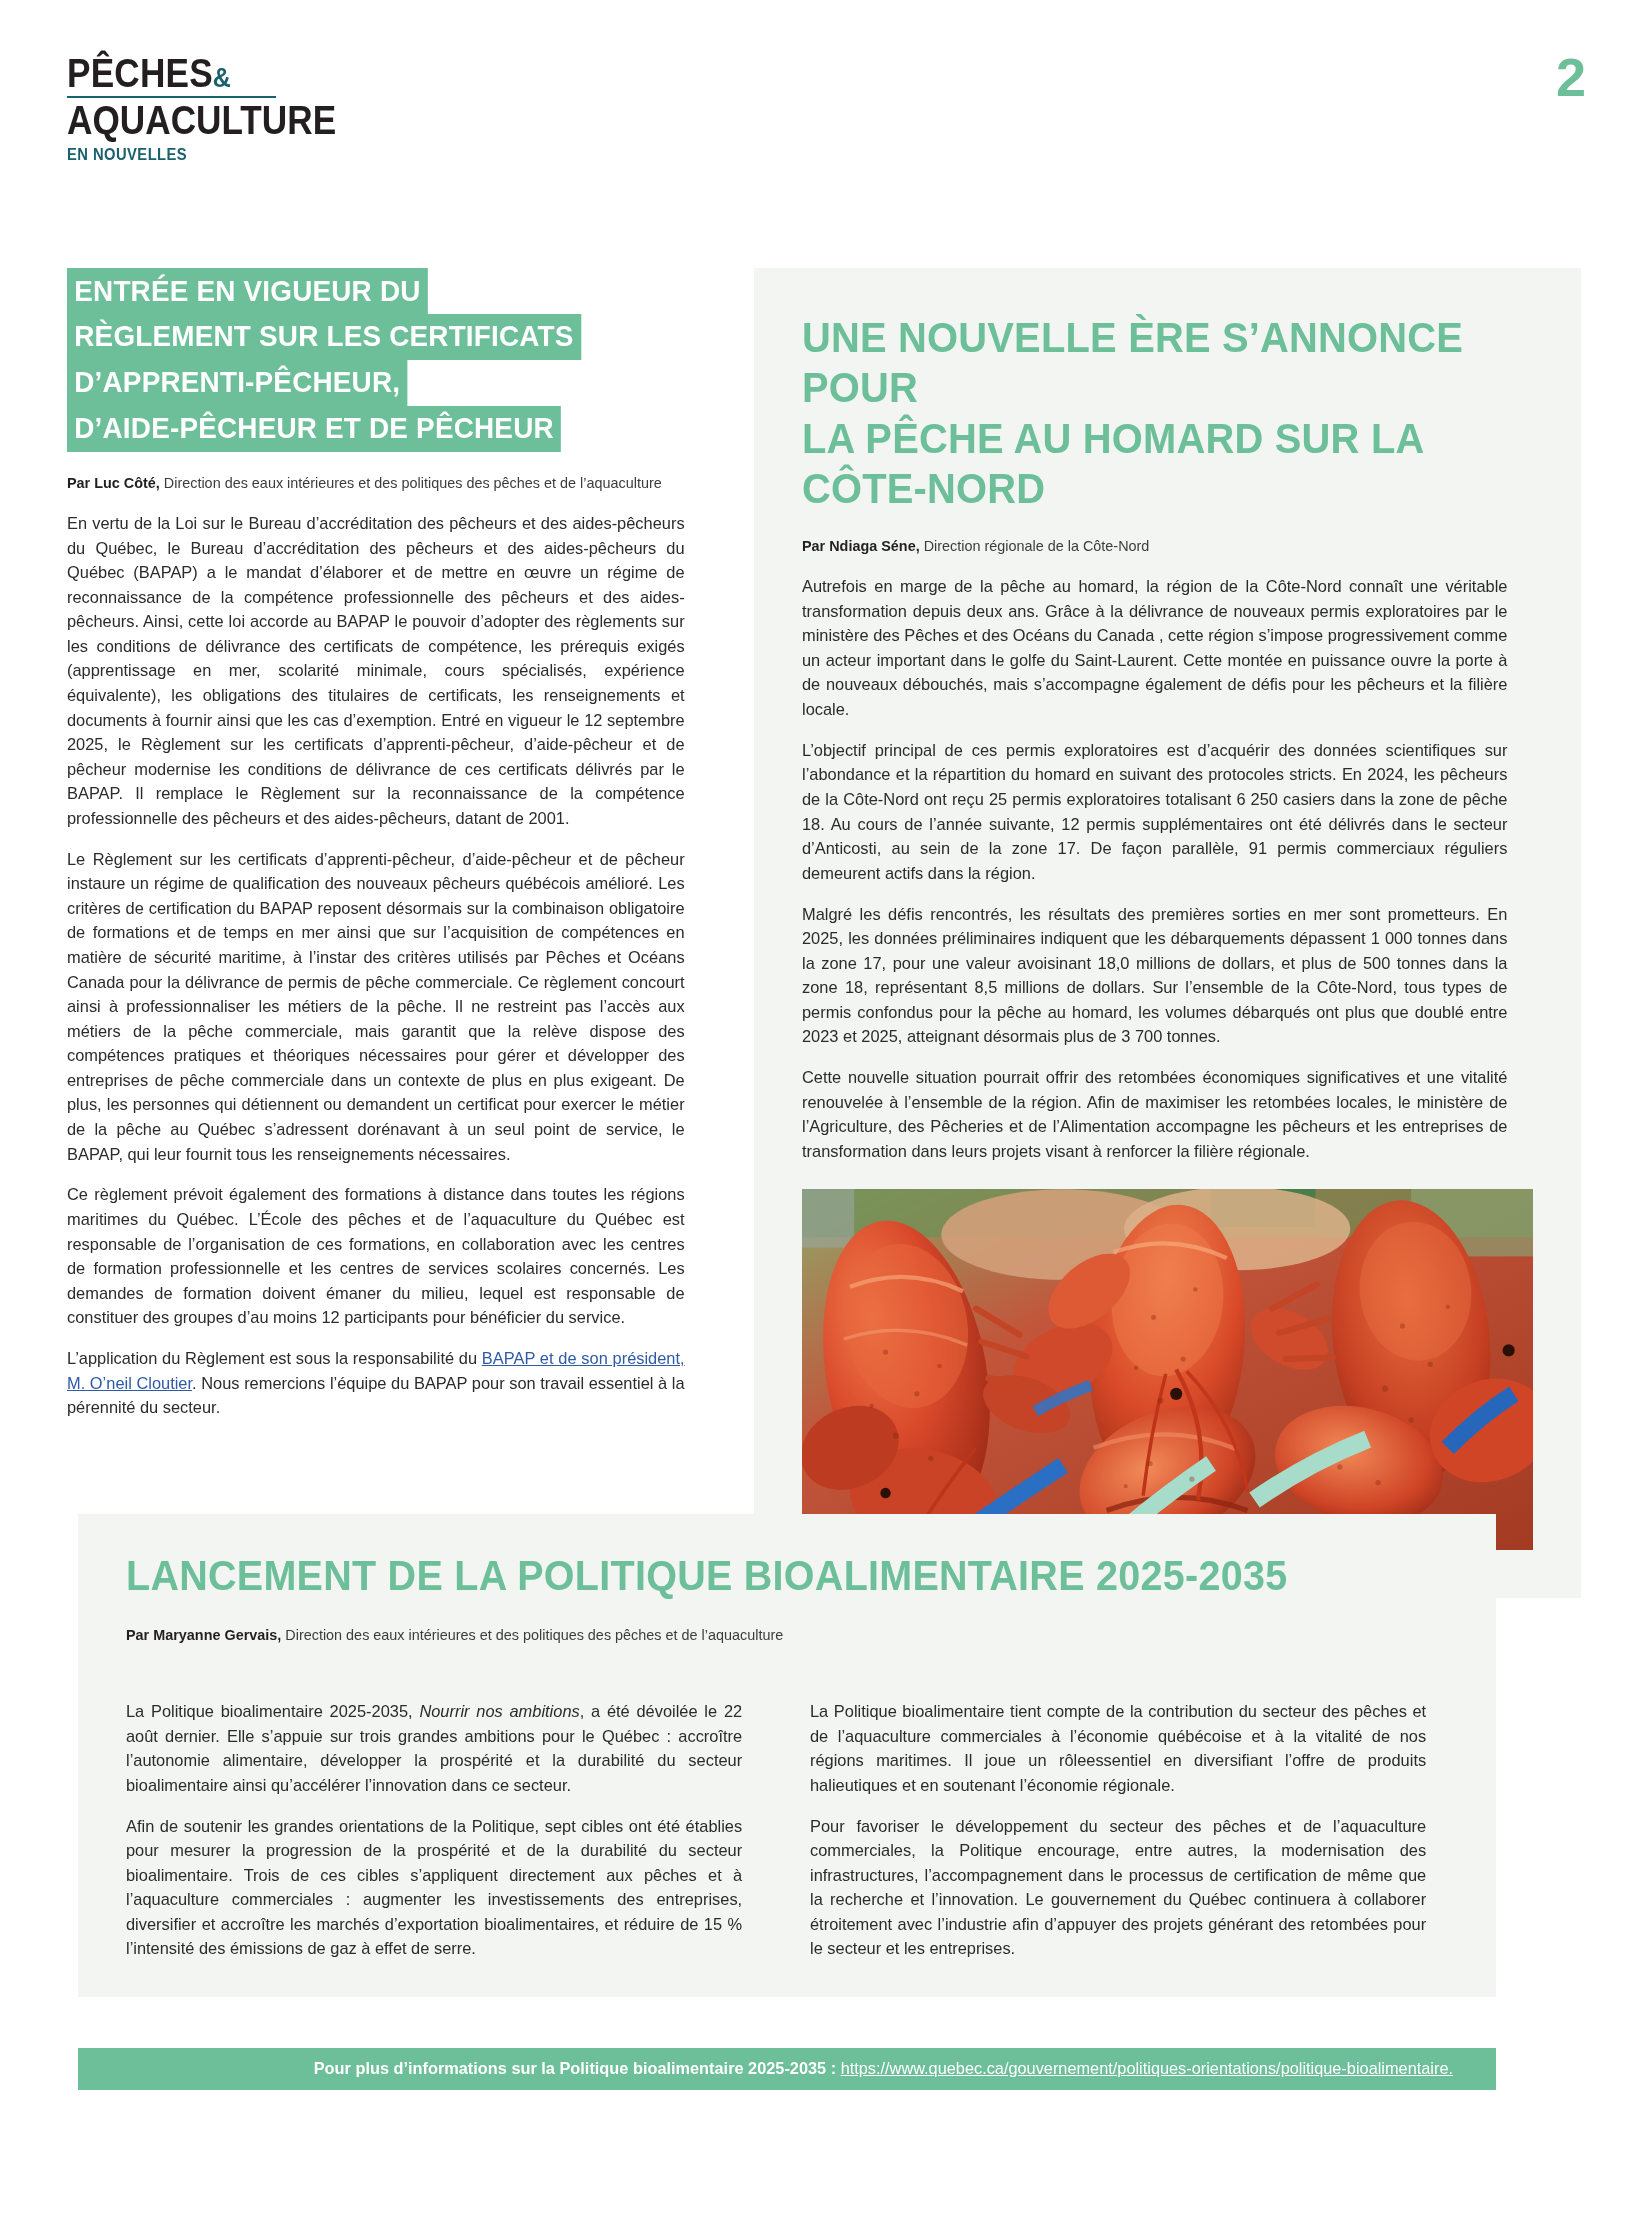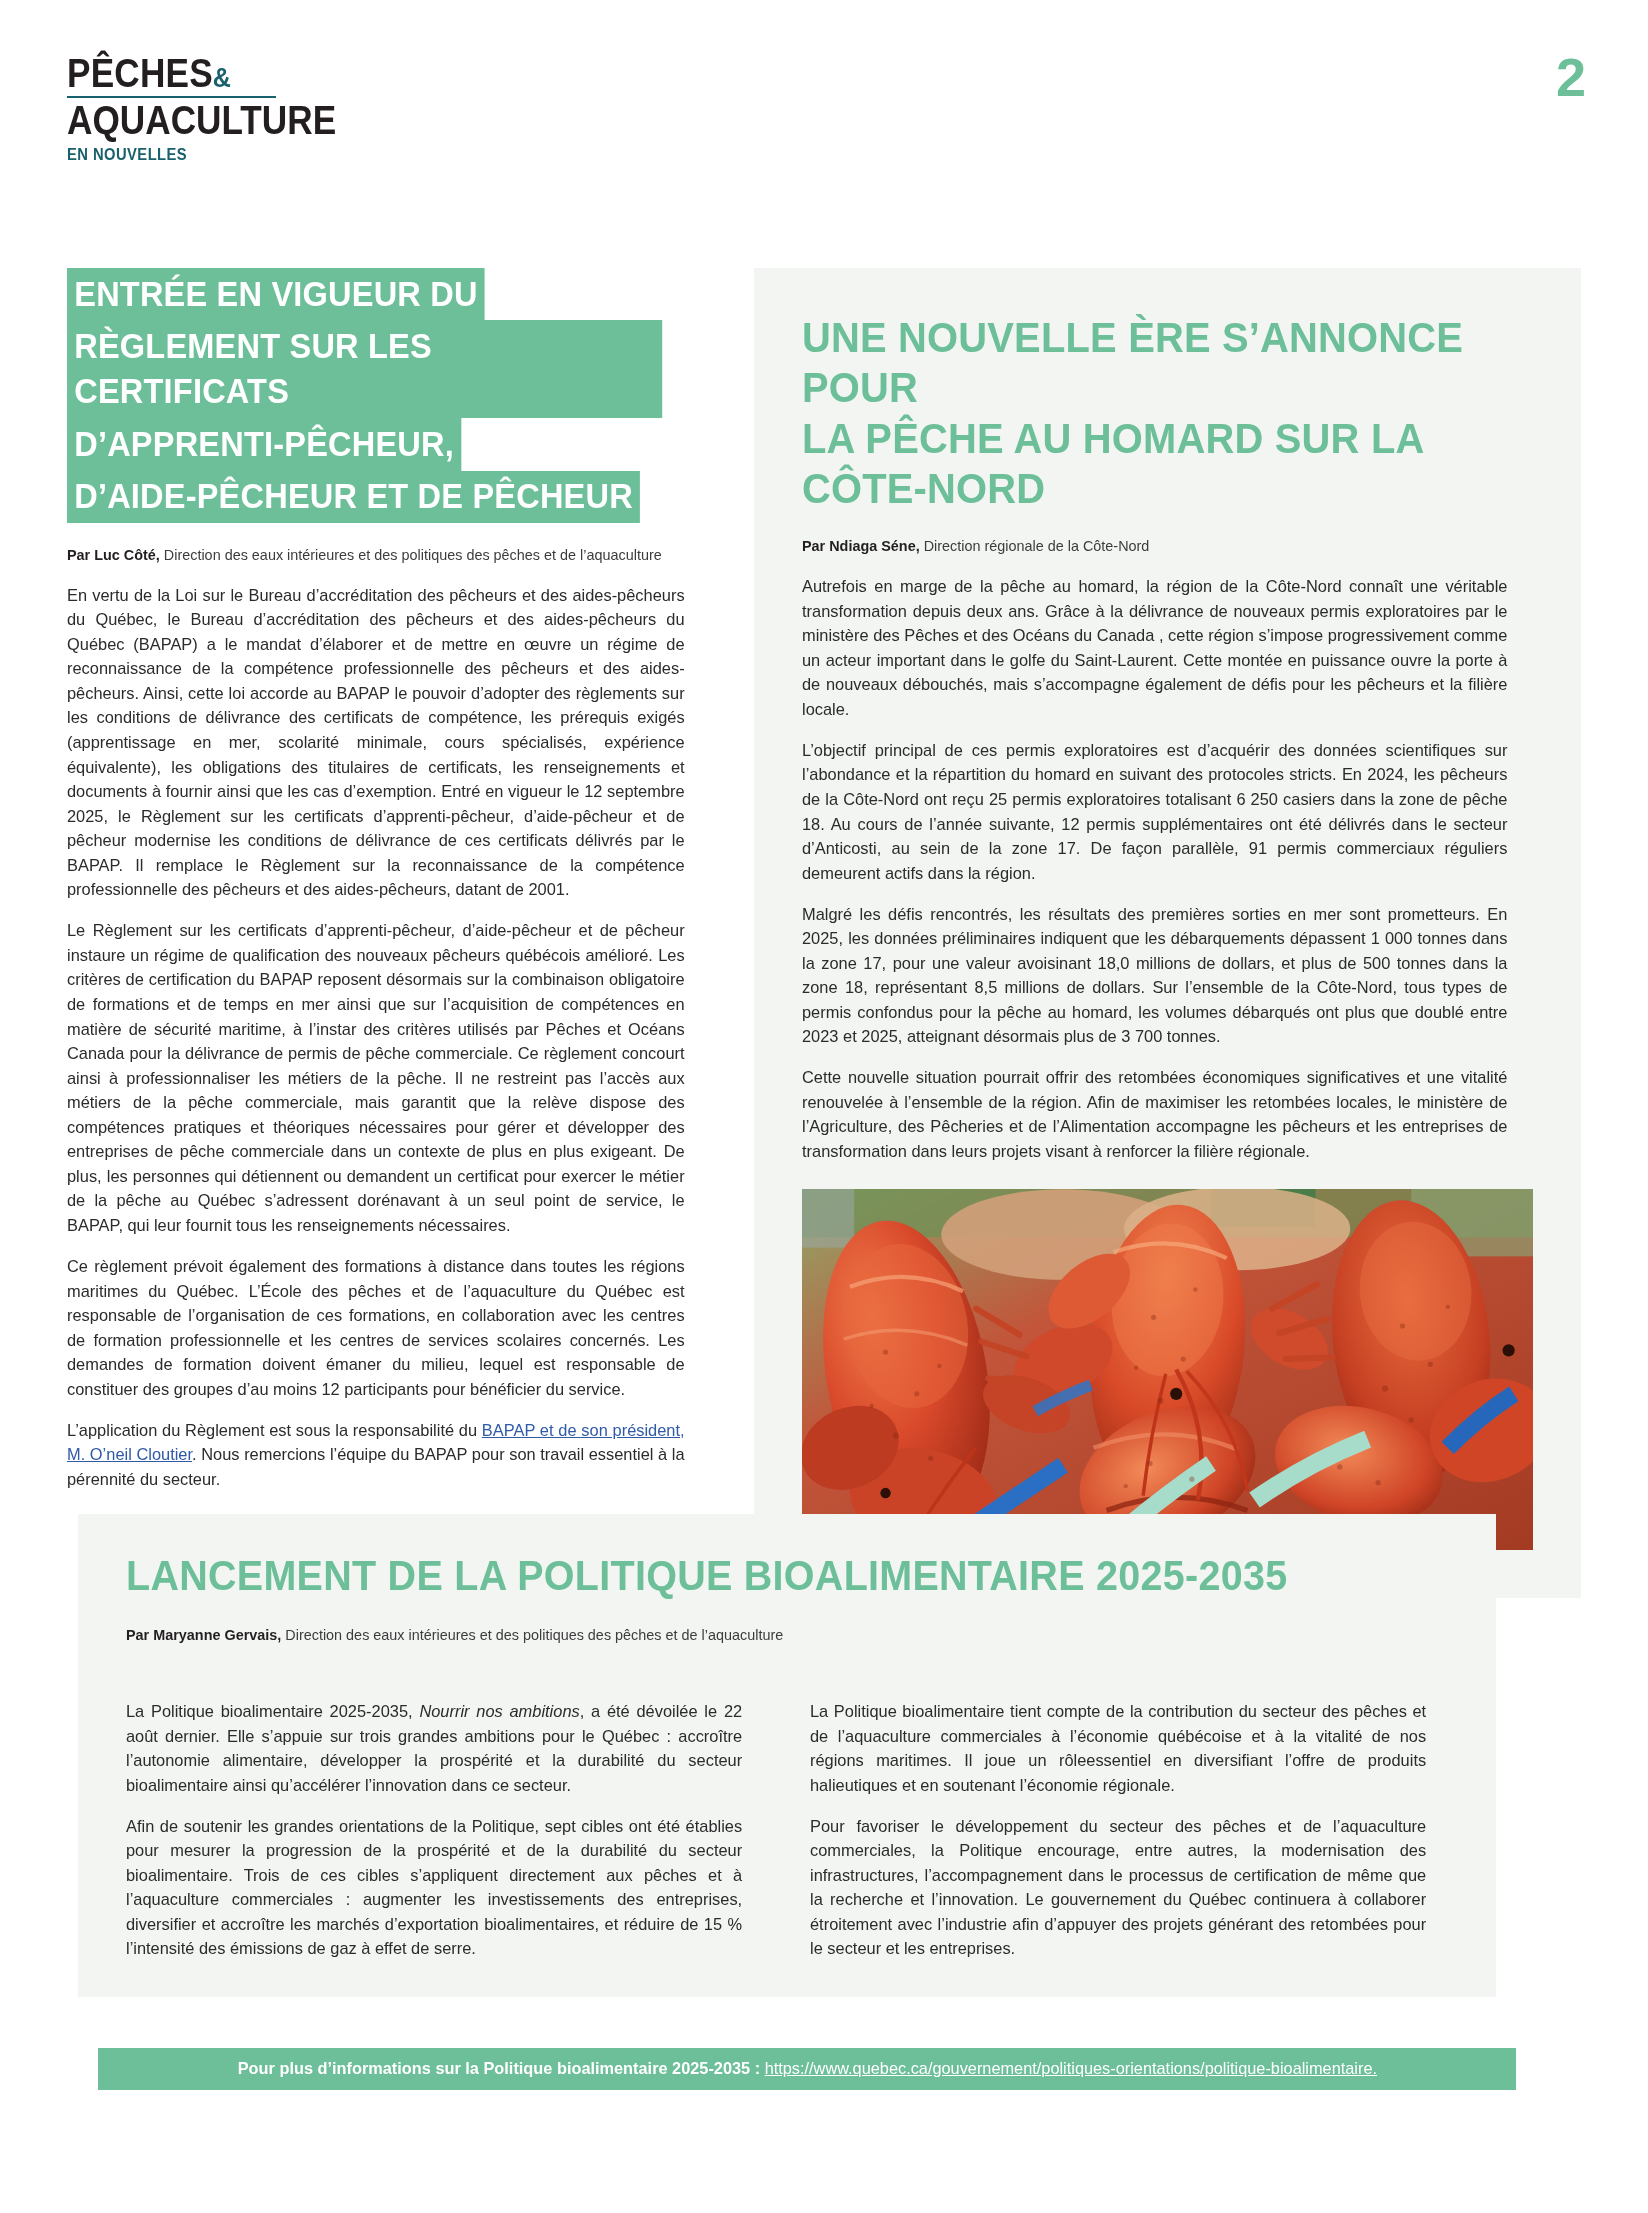--- a/index.html
+++ b/index.html
@@ -108,21 +108,21 @@
     top: 0;
     width: 827px;
     background: #f2f5f2;
     padding: 45px 48px 48px 48px;
   }
 
   
   .headline-hl {
     font-family: "Liberation Sans Narrow", "Liberation Sans", sans-serif;
     font-weight: 700;
-    font-size: 35px;
+    font-size: 30px;
     line-height: 1.30;
     color: #ffffff;
     text-transform: uppercase;
     letter-spacing: 0.2px;
   }
   .headline-hl span {
     background: #6cbf99;
     padding: 2.6px 7.8px 4.3px 7.8px;
     box-decoration-break: clone;
     -webkit-box-decoration-break: clone;
@@ -212,22 +212,21 @@
   }
   .banner-col { flex: 1; margin-top: 36px; }
 
   .footer-bar {
     position: absolute;
     left: 78px;
     top: 2048px;
     width: 1418px;
     background: #6cbf99;
     padding: 11.2px 19px;
-    text-align: center;
-    margin-left: 20px;
+    text-align: right;
   }
   .footer-bar-inner {
     font-family: "Liberation Sans Narrow", "Liberation Sans", sans-serif;
     font-weight: 700;
     font-size: 17px;
     color: #ffffff;
     transform: scaleX(0.96);
     display: inline-block;
   }
   .footer-bar-inner .url {

